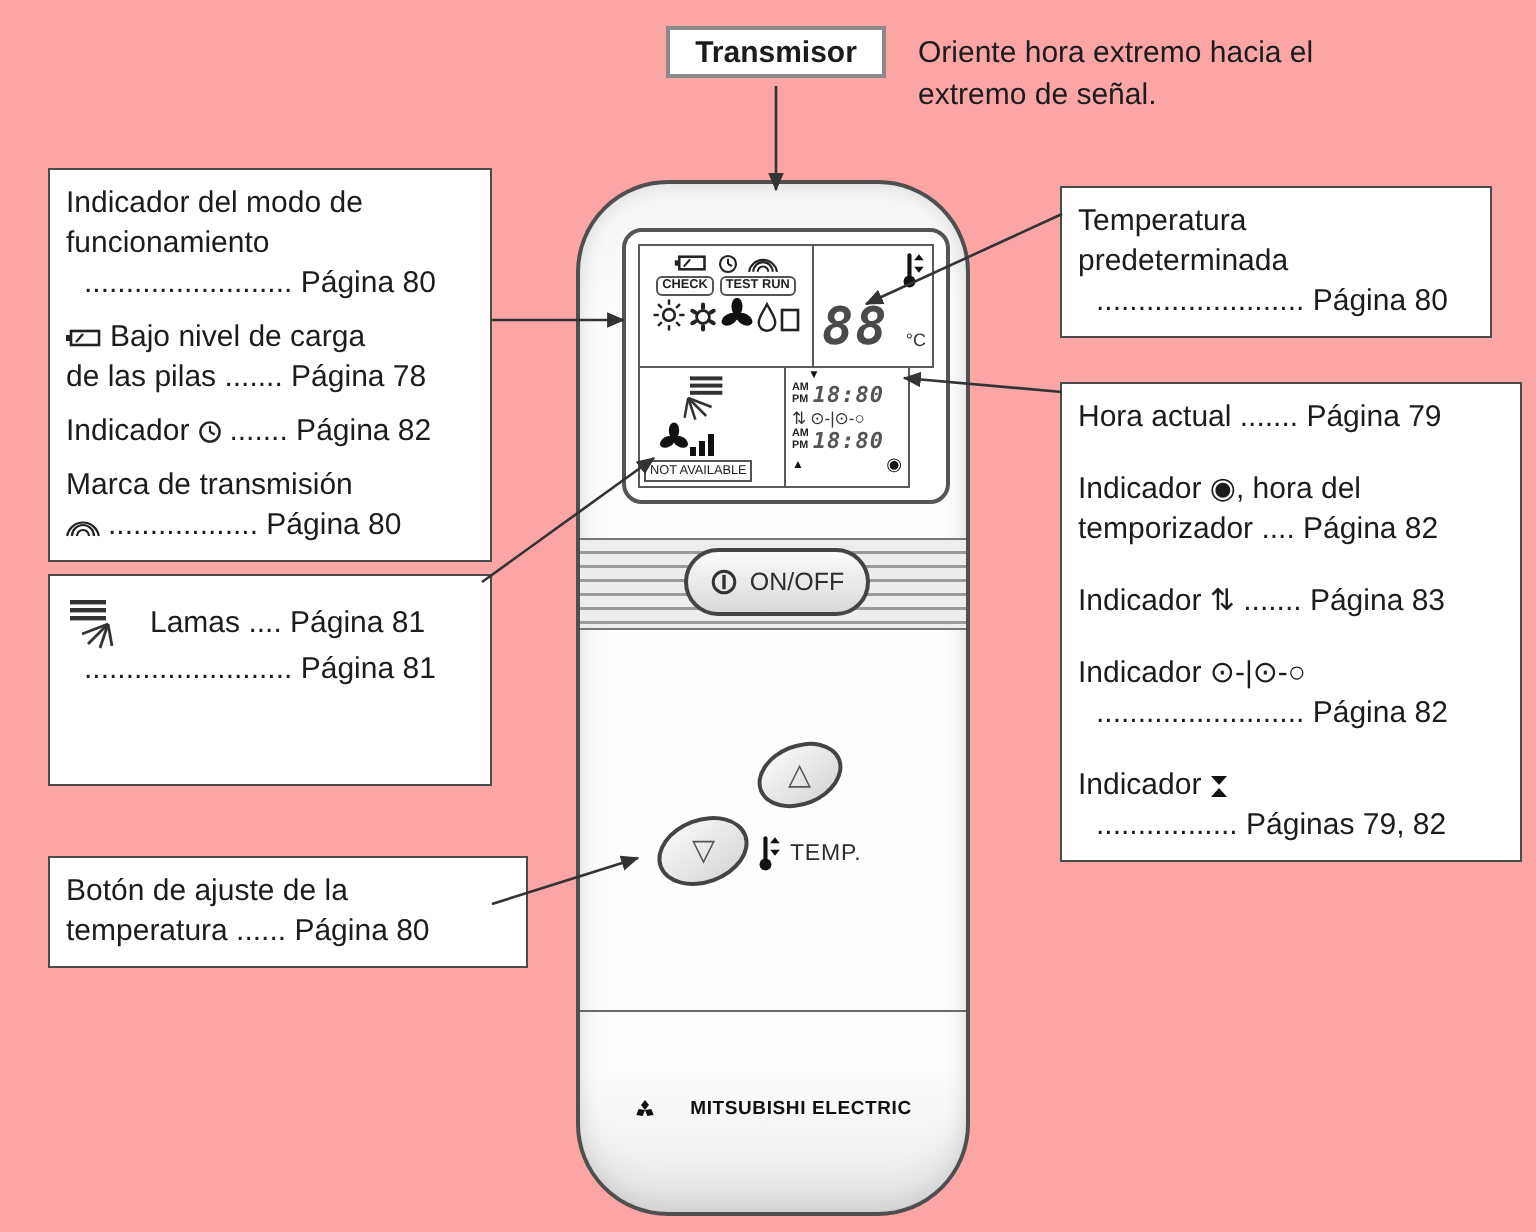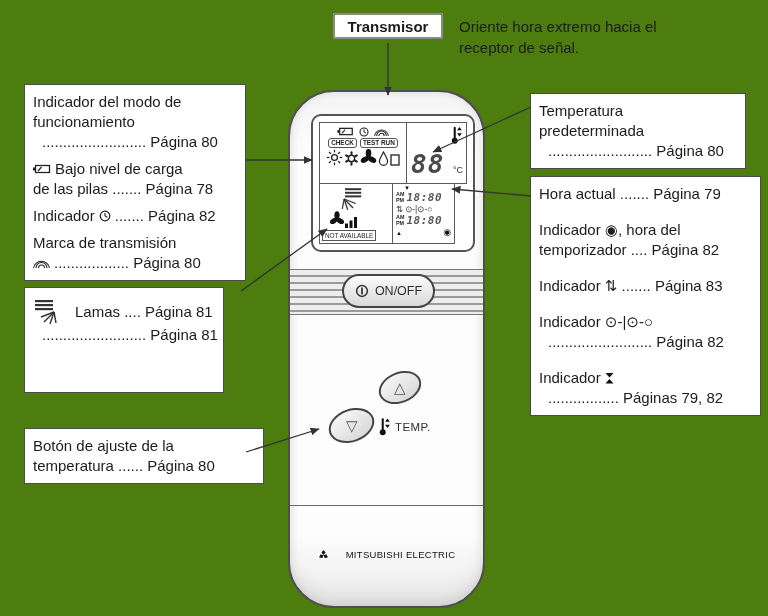--- a/index.html
+++ b/index.html
@@ -1,34 +1,34 @@
 <!DOCTYPE html>
 <html><head>
 <meta charset="utf-8">
 <style>
   html,body{margin:0;padding:0;background:#fff;}
-  .stage{position:relative;width:768px;height:616px;background:#4d7c0f;overflow:hidden;
+  .stage{position:relative;width:768px;height:616px;background:#fca5a5;overflow:hidden;
          font-family:"Liberation Sans",sans-serif;color:#1c1c1c;}
   
   .connectors{position:absolute;left:0;top:0;width:768px;height:616px;pointer-events:none;z-index:6;}
   
   .transmisor-box{position:absolute;left:333px;top:13px;width:106px;height:22px;border:2px solid #8a8a8a;
     background:#fff;display:flex;align-items:center;justify-content:center;font-weight:bold;font-size:15px;z-index:4;}
   .orient-text{position:absolute;left:459px;top:16px;width:230px;font-size:15px;line-height:21px;}
   
   .cbox{position:absolute;border:1.6px solid #4a4a4a;background:#fff;padding:7px 8px;font-size:15px;line-height:20px;z-index:4;box-sizing:border-box;}
   .cbox .ln{white-space:nowrap;}
   .cbox .indent{padding-left:9px;}
   .iconrow{display:flex;align-items:center;gap:4px;white-space:nowrap;}
   .gap-top{margin-top:7px;}
   .box1{left:24px;top:84px;width:222px;min-height:186px;}
-  .box2{left:24px;top:287px;width:200px;min-height:106px;}
+  .box2{left:24px;top:287px;width:222px;min-height:106px;}
   .box3{left:24px;top:428px;width:240px;}
   .rbox1{left:530px;top:93px;width:216px;}
-  .rbox2{left:530px;top:176px;width:231px;min-height:204px;}
+  .rbox2{left:530px;top:191px;width:231px;min-height:204px;}
   .gapmid{margin-top:16px;}
   
   .remote{position:absolute;left:288px;top:90px;width:197px;height:518px;border:2px solid #4f4f4f;border-radius:46px;
     background:linear-gradient(180deg,#f4f4f4 0%,#fdfdfd 12%,#fdfdfd 86%,#e9e9e9 100%);
     box-shadow:inset 0 0 10px rgba(0,0,0,.10), inset 0 -12px 16px rgba(0,0,0,.06);z-index:2;box-sizing:border-box;}
   
   .lcd{position:absolute;left:21px;top:22px;width:160px;height:134px;border:2px solid #555;border-radius:10px;background:#fff;}
   .quad{position:absolute;border:1.2px solid #5a5a5a;background:#fff;box-sizing:border-box;}
   .q-tl{left:6px;top:6px;width:88px;height:62px;display:flex;flex-direction:column;align-items:center;}
   .q-tr{left:93px;top:6px;width:61px;height:62px;}
@@ -63,32 +63,32 @@
   .ovalbtn{position:absolute;border:2px solid #444;border-radius:50%;
     background:linear-gradient(160deg,#fafafa,#d5d5d5);display:flex;align-items:center;justify-content:center;cursor:pointer;padding:0;}
   .btn-up{left:88px;top:280px;width:44px;height:31px;transform:rotate(-22deg);}
   .btn-down{left:38px;top:317px;width:47px;height:33px;transform:rotate(-20deg);}
   .tri-btn{font-size:15px;color:#555;line-height:1;}
   .btn-up .tri-btn{transform:rotate(22deg);}
   .btn-down .tri-btn{transform:rotate(20deg);}
   .temp-caption{position:absolute;left:88px;top:325px;display:flex;align-items:center;gap:4px;font-size:11.5px;color:#2e2e2e;letter-spacing:.4px;}
   .separator{position:absolute;left:0;top:413px;width:100%;border-top:1.6px solid #6a6a6a;}
   .brand{position:absolute;left:0;top:457px;width:100%;display:flex;align-items:center;justify-content:center;gap:17px;
-    font-size:9.5px;font-weight:normal;letter-spacing:.3px;color:#111;}
+    font-size:9.5px;font-weight:bold;letter-spacing:.3px;color:#111;}
   svg{display:block;}
 </style>
 </head>
 <body>
 
 <div class="stage">
 
   <div class="transmisor-box">Transmisor</div>
   <div class="orient-text">
     <div class="ln">Oriente hora extremo hacia el</div>
-    <div class="ln">receptor de señal.</div>
+    <div class="ln">extremo de señal.</div>
   </div>
 
   <div class="cbox box1">
     <div class="ln">Indicador del modo de</div>
     <div class="ln">funcionamiento</div>
     <div class="ln indent">......................... Página 80</div>
     <div class="iconrow gap-top">
       <span>
         <svg width="18" height="10" viewBox="0 0 18 10">
             <rect x="2.5" y="1.5" width="14" height="7" fill="none" stroke="#222" stroke-width="1.3"></rect>

